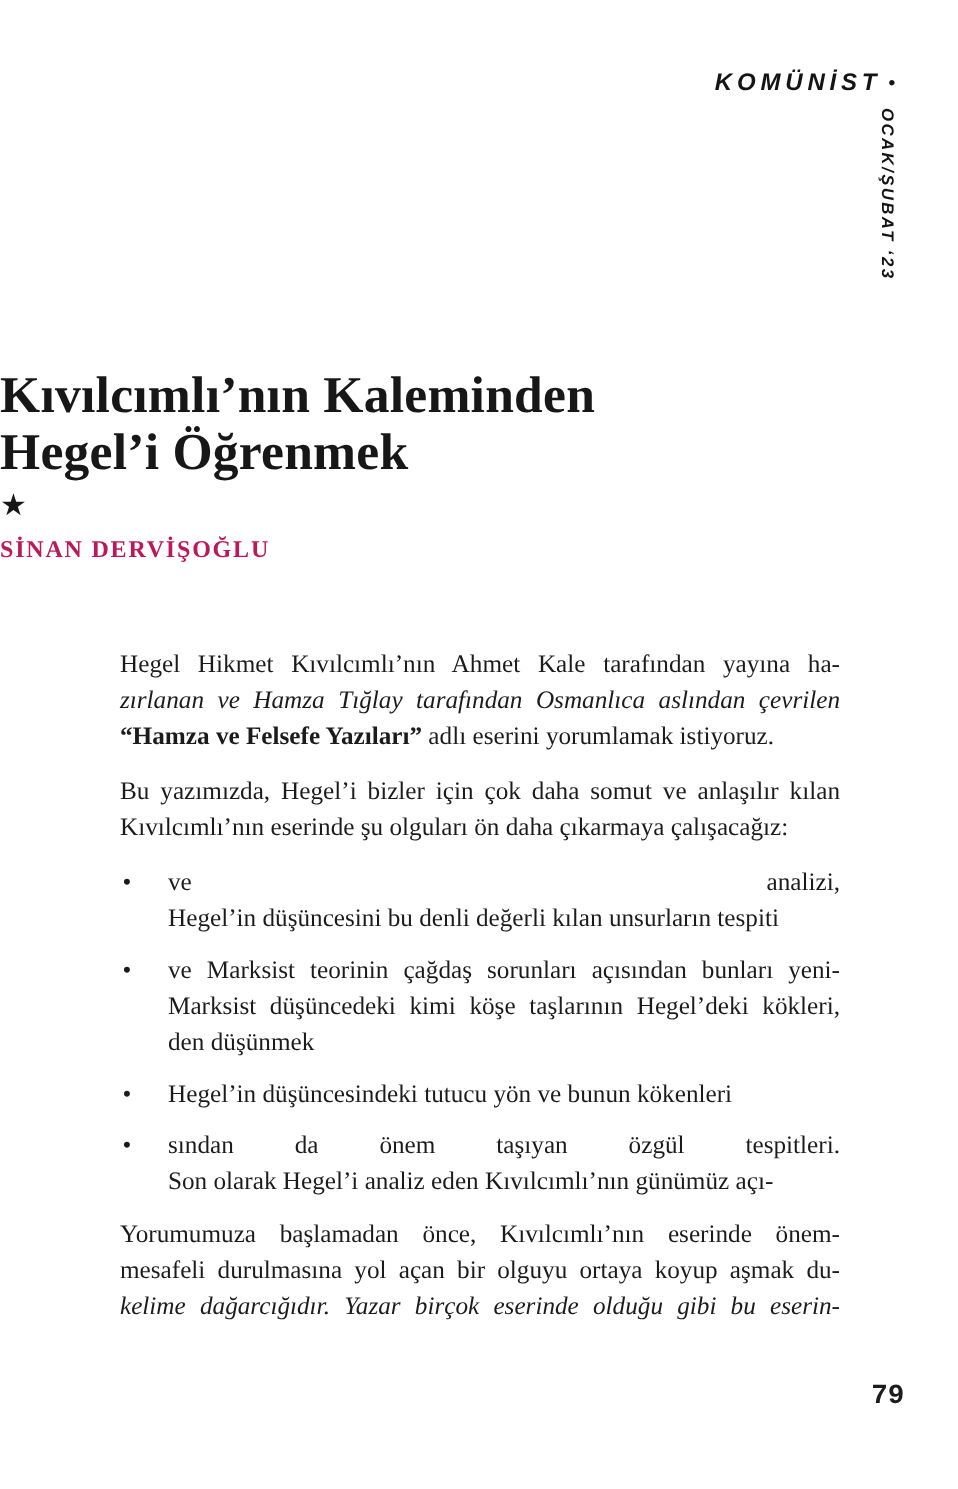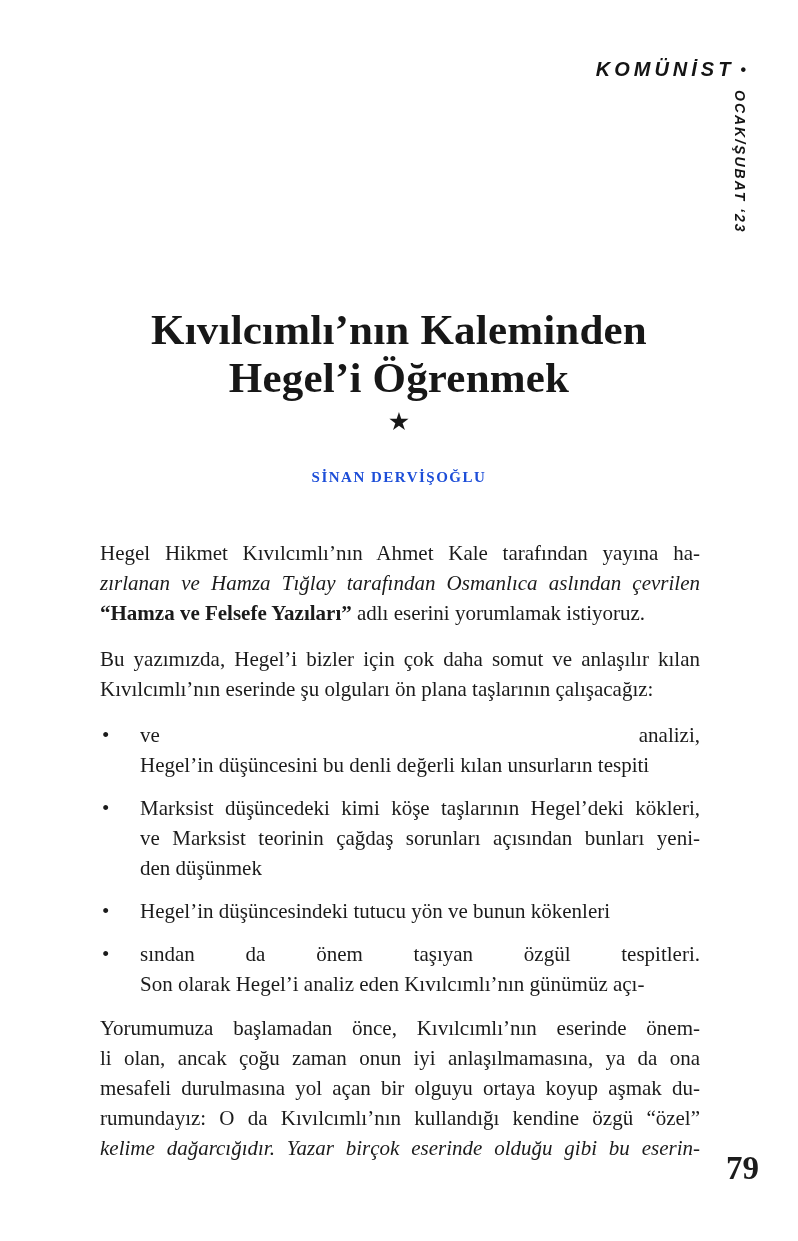--- a/index.html
+++ b/index.html
@@ -50,44 +50,43 @@
     color: #141414;
     white-space: nowrap;
   }
 
   
   .title-block {
     position: absolute;
     top: 306px;
     left: 0;
     width: 100%;
-    text-align: center;
     font-family: Liberation Serif, serif;
   }
   .title-block h1 {
     margin: 0;
     font-size: 43px;
     line-height: 48px;
     font-weight: bold;
     color: #171717;
     letter-spacing: 0.2px;
   }
   .title-block h1 .t-line { display: block; }
   .star {
     margin-top: 7px;
     font-size: 25px;
     line-height: 26px;
     color: #171717;
   }
   .author {
-    margin-top: 34px;
-    font-size: 15px;
+    margin-top: 12px;
+    font-size: 20px;
     font-weight: bold;
     letter-spacing: 1.5px;
-    color: #1d4ed8;
+    color: #be185d;
   }
 
   
   .content {
     position: absolute;
     top: 538px;
     left: 100px;
     width: 600px;
     font-size: 21px;
     line-height: 30px;
@@ -119,22 +118,22 @@
     left: 2px;
     top: 0;
     font-size: 21px;
   }
 
   
   .pageno {
     position: absolute;
     top: 1150px;
     left: 726px;
-    font-family: Liberation Serif, serif;
-    font-size: 33px;
+    font-family: Liberation Mono, monospace;
+    font-size: 23px;
     font-weight: 600;
     color: #1c1c1c;
   }
 </style>
 </head>
 <body>
 
 <div class="page">
 
   <div class="masthead">
@@ -158,37 +157,37 @@
       <div class="lines justify-all">
           <div class="line">Hegel Hikmet Kıvılcımlı’nın Ahmet Kale tarafından yayına ha-</div>
           <div class="line">zırlanan ve Hamza Tığlay tarafından Osmanlıca aslından çevrilen</div>
         </div>
       <div class="line natural"><span class="bold">“Hamza ve Felsefe Yazıları”</span><span> adlı eserini yorumlamak istiyoruz.</span></div>
     </div>
 
     <div class="para">
       <div class="lines">
           <div class="line">Bu yazımızda, Hegel’i bizler için çok daha somut ve anlaşılır kılan</div>
-          <div class="line">Kıvılcımlı’nın eserinde şu olguları ön plana taşlarının çalışacağız:</div>
+          <div class="line">Kıvılcımlı’nın eserinde şu olguları ön daha çıkarmaya çalışacağız:</div>
         </div>
     </div>
 
     <ul class="bullet-list">
       <li>
         <span class="bullet">•</span>
         <div class="lines">
             <div class="line">ve analizi,</div>
             <div class="line">Hegel’in düşüncesini bu denli değerli kılan unsurların tespiti</div>
           </div>
       </li>
       <li>
         <span class="bullet">•</span>
         <div class="lines">
+            <div class="line">ve Marksist teorinin çağdaş sorunları açısından bunları yeni-</div>
             <div class="line">Marksist düşüncedeki kimi köşe taşlarının Hegel’deki kökleri,</div>
-            <div class="line">ve Marksist teorinin çağdaş sorunları açısından bunları yeni-</div>
             <div class="line">den düşünmek</div>
           </div>
       </li>
       <li>
         <span class="bullet">•</span>
         <div class="lines">
             <div class="line">Hegel’in düşüncesindeki tutucu yön ve bunun kökenleri</div>
           </div>
       </li>
       <li>
@@ -196,23 +195,21 @@
         <div class="lines">
             <div class="line">sından da önem taşıyan özgül tespitleri.</div>
             <div class="line">Son olarak Hegel’i analiz eden Kıvılcımlı’nın günümüz açı-</div>
           </div>
       </li>
     </ul>
 
     <div class="para">
       <div class="lines justify-all">
           <div class="line">Yorumumuza başlamadan önce, Kıvılcımlı’nın eserinde önem-</div>
-          <div class="line">li olan, ancak çoğu zaman onun iyi anlaşılmamasına, ya da ona</div>
           <div class="line">mesafeli durulmasına yol açan bir olguyu ortaya koyup aşmak du-</div>
-          <div class="line">rumundayız: O da Kıvılcımlı’nın kullandığı kendine özgü “özel”</div>
           <div class="line">kelime dağarcığıdır. Yazar birçok eserinde olduğu gibi bu eserin-</div>
         </div>
     </div>
 
   </div>
 
   <div class="pageno">79</div>
 
 </div>
 

